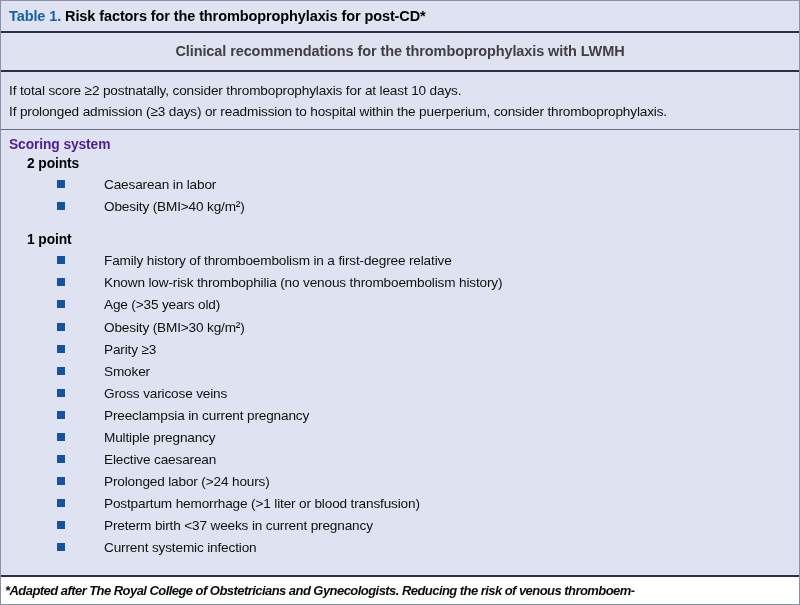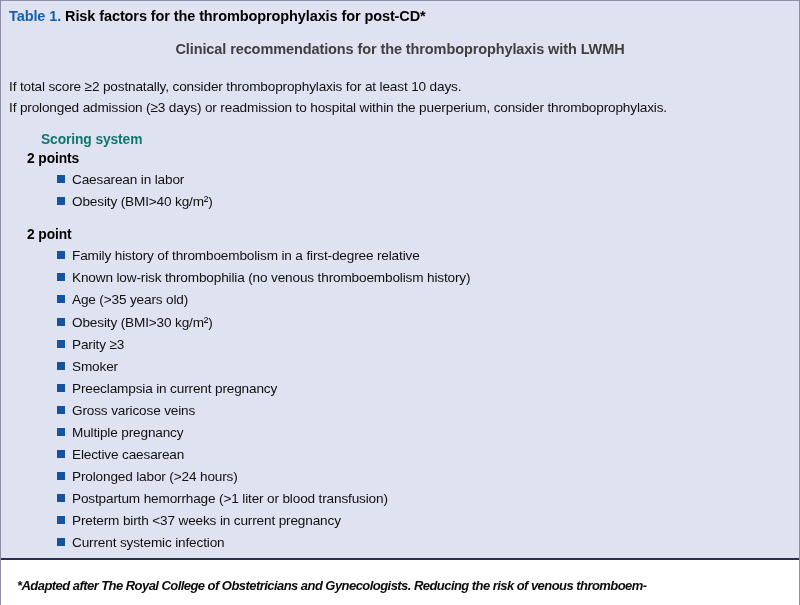--- a/index.html
+++ b/index.html
@@ -79,24 +79,23 @@
   }
 
   
   .scoring {
     padding: 6px 8px 4px 8px;
     flex: 1 1 auto;
   }
   .scoring-title {
     font-size: 13.8px;
     font-weight: bold;
-    color: #0f766e;
+    color: #4c1d95;
     line-height: 1.35;
     letter-spacing: -0.1px;
-    margin-left: 32px;
   }
   .group {
     margin-left: 18px;
   }
   .group + .group {
     margin-top: 12px;
   }
   .group-head {
     font-size: 13.8px;
     font-weight: bold;
@@ -110,40 +109,41 @@
     padding: 0 0 0 30px;
   }
   ul.items li {
     font-size: 13.6px;
     color: #111111;
     line-height: 1.62;
     letter-spacing: -0.15px;
     white-space: nowrap;
     display: flex;
     align-items: baseline;
+    gap: 32px;
   }
   .bullet {
     display: inline-block;
     width: 8px;
     height: 8px;
     background: #16539e;
     margin-right: 7px;
     flex: 0 0 auto;
     position: relative;
     top: -1px;
   }
 
   
   .footnote {
     background: #ffffff;
     border-top: 2px solid #2c2e4a;
     padding: 5px 4px 4px 4px;
   }
   .footnote p {
-    margin: 12px;
+    margin: 0;
     font-family: "Liberation Sans", sans-serif;
     font-style: italic;
     font-weight: bold;
     font-size: 13px;
     line-height: 1.42;
     color: #0b0b0b;
     letter-spacing: -0.55px;
     white-space: nowrap;
   }
 </style>
@@ -181,21 +181,21 @@
             <span>Caesarean in labor</span>
           </li>
         <li>
             <span class="bullet"></span>
             <span>Obesity (BMI&gt;40 kg/m²)</span>
           </li>
       </ul>
     </div>
 
     <div class="group">
-      <div class="group-head">2 point</div>
+      <div class="group-head">1 point</div>
       <ul class="items">
         <li>
             <span class="bullet"></span>
             <span>Family history of thromboembolism in a first-degree relative</span>
           </li>
         <li>
             <span class="bullet"></span>
             <span>Known low-risk thrombophilia (no venous thromboembolism history)</span>
           </li>
         <li>
@@ -209,25 +209,25 @@
         <li>
             <span class="bullet"></span>
             <span>Parity ≥3</span>
           </li>
         <li>
             <span class="bullet"></span>
             <span>Smoker</span>
           </li>
         <li>
             <span class="bullet"></span>
+            <span>Gross varicose veins</span>
+          </li>
+        <li>
+            <span class="bullet"></span>
             <span>Preeclampsia in current pregnancy</span>
-          </li>
-        <li>
-            <span class="bullet"></span>
-            <span>Gross varicose veins</span>
           </li>
         <li>
             <span class="bullet"></span>
             <span>Multiple pregnancy</span>
           </li>
         <li>
             <span class="bullet"></span>
             <span>Elective caesarean</span>
           </li>
         <li>

